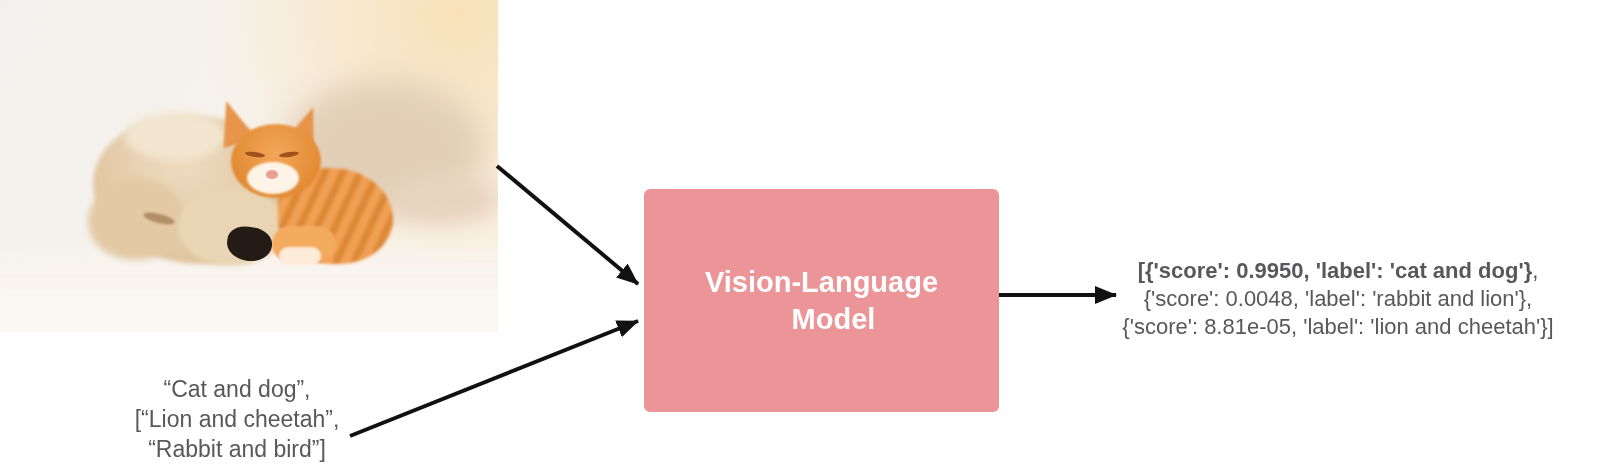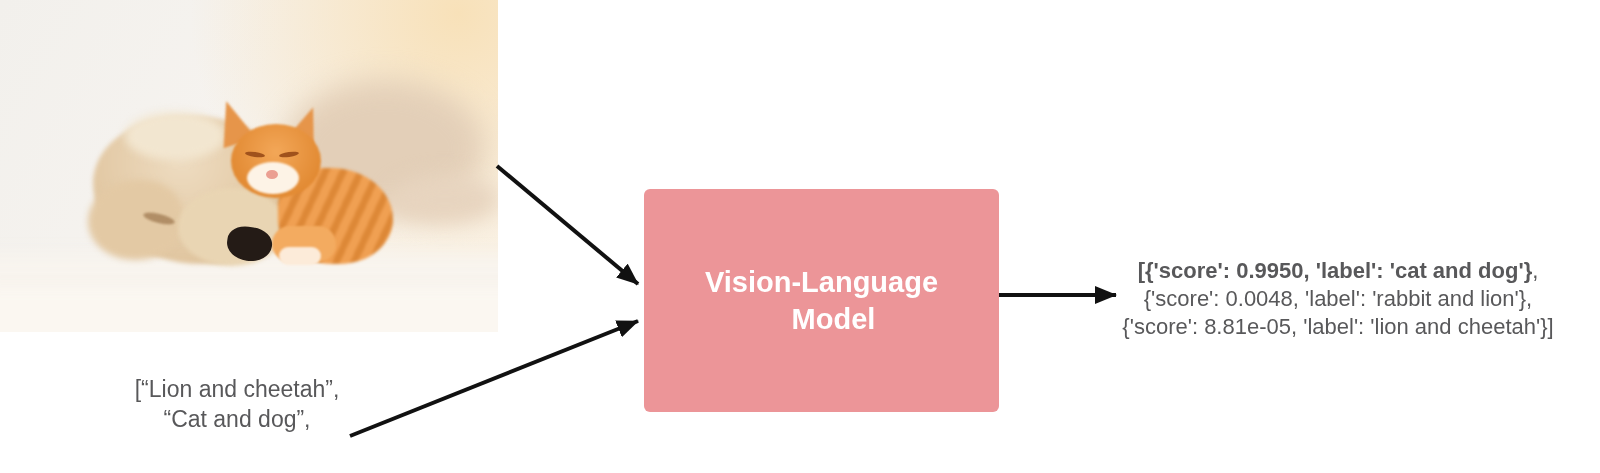--- a/index.html
+++ b/index.html
@@ -133,22 +133,23 @@
     <line x1="350" y1="436" x2="638" y2="321" stroke="#111111" stroke-width="4" marker-end="url(#ah)"></line>
     <line x1="999" y1="295" x2="1116" y2="295" stroke="#111111" stroke-width="4" marker-end="url(#ah)"></line>
   </svg>
 
   <div class="model-box" style="background: rgb(236, 149, 152);">
     <div class="line" style="color: rgb(255, 255, 255);">Vision-Language</div>
     <div class="line" style="color: rgb(255, 255, 255); margin-left: 24px;">Model</div>
   </div>
 
   <div class="input-list" style="color: rgb(88, 88, 90);">
+    <div>“Cat and dog”,</div>
     <div>[“Lion and cheetah”,</div>
-    <div>“Cat and dog”,</div>
+    <div>“Rabbit and bird”]</div>
   </div>
 
   <div class="output-text" style="color: rgb(88, 88, 90);">
     <div>
       <span class="bold">[{'score': 0.9950, 'label': 'cat and dog'}</span><span>,</span>
     </div>
     <div>{'score': 0.0048, 'label': 'rabbit and lion'},</div>
     <div>{'score': 8.81e-05, 'label': 'lion and cheetah'}]</div>
   </div>
 

